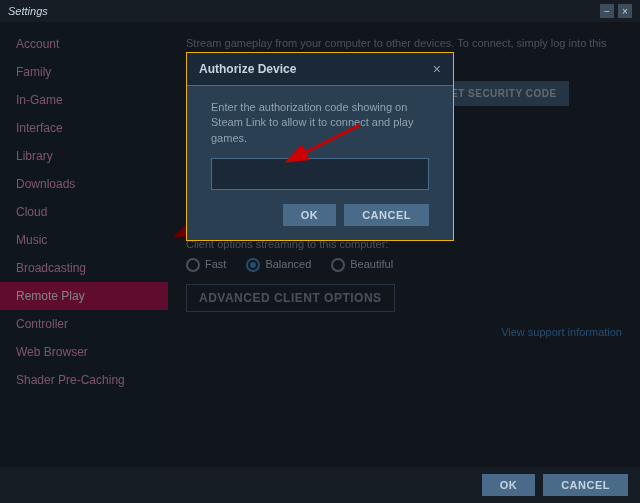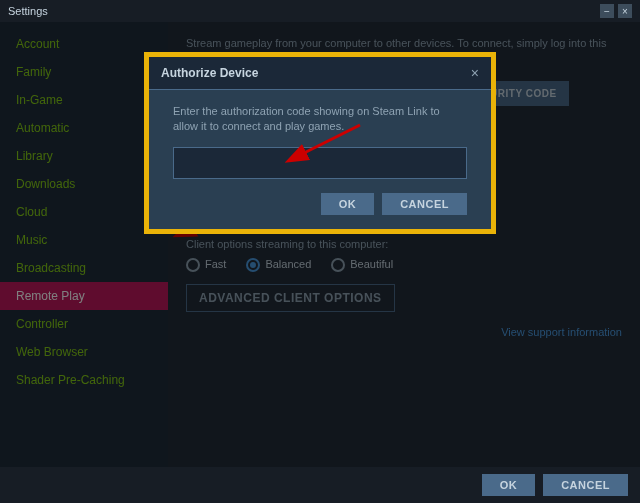--- a/index.html
+++ b/index.html
@@ -19,20 +19,21 @@
       background: #171d25;
       height: 22px;
       display: flex;
       align-items: center;
       padding: 0 8px;
       justify-content: space-between;
     }
     .title-bar-title {
       color: #c6d4df;
       font-size: 11px;
+      font-style: italic;
     }
     .title-bar-controls {
       display: flex;
       gap: 4px;
     }
     .title-bar-btn {
       width: 14px;
       height: 14px;
       background: #3d4d5c;
       border: none;
@@ -53,21 +54,21 @@
     
     .sidebar {
       width: 168px;
       background: #1f2d3a;
       padding: 8px 0;
       flex-shrink: 0;
     }
     .sidebar-item {
       padding: 7px 16px;
       cursor: pointer;
-      color: #84cc16;
+      color: #f9a8d4;
       font-size: 12px;
       white-space: nowrap;
     }
     .sidebar-item.active {
       background: #be185d;
       color: #ffffff;
     }
 
     
     .content-area {
@@ -232,22 +233,22 @@
       bottom: 36px;
       background: rgba(0,0,0,0.5);
       display: flex;
       align-items: flex-start;
       justify-content: center;
       padding-top: 30px;
       z-index: 100;
     }
     .modal {
       background: #2a3f52;
-      border: 5px solid #eab308;
-      width: 352px;
+      border: 1px solid #eab308;
+      width: 268px;
       padding: 0;
     }
     .modal-header {
       background: #1b2838;
       padding: 8px 12px;
       display: flex;
       justify-content: space-between;
       align-items: center;
       border-bottom: 1px solid #4a6a8a;
     }
@@ -330,21 +331,21 @@
     <button class="title-bar-btn">×</button>
   </div>
 </div>
 
 <div class="main-container">
 
   <div class="sidebar">
     <div class="sidebar-item">Account</div>
     <div class="sidebar-item">Family</div>
     <div class="sidebar-item">In-Game</div>
-    <div class="sidebar-item">Automatic</div>
+    <div class="sidebar-item">Interface</div>
     <div class="sidebar-item">Library</div>
     <div class="sidebar-item">Downloads</div>
     <div class="sidebar-item">Cloud</div>
     <div class="sidebar-item">Music</div>
     <div class="sidebar-item">Broadcasting</div>
     <div class="sidebar-item active">Remote Play</div>
     <div class="sidebar-item">Controller</div>
     <div class="sidebar-item">Web Browser</div>
     <div class="sidebar-item">Shader Pre-Caching</div>
   </div>

